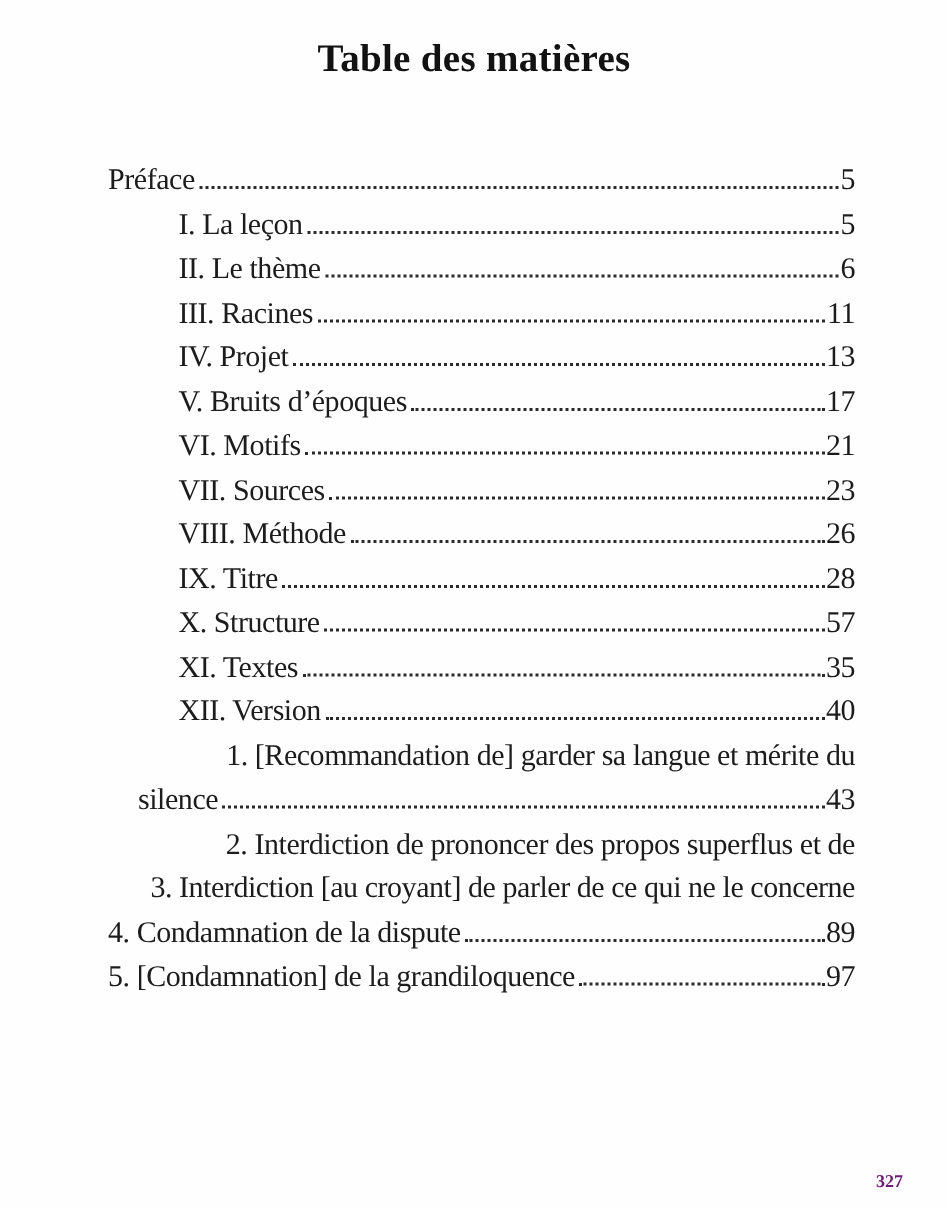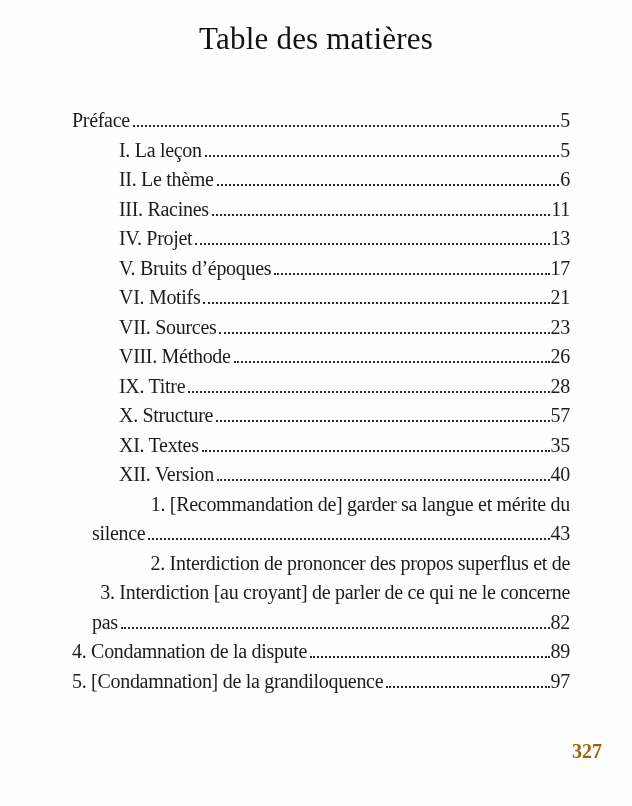--- a/index.html
+++ b/index.html
@@ -9,23 +9,23 @@
     height: 806px;
     background: #fefefe;
     color: #1c1c1c;
     font-family: "Liberation Serif", "DejaVu Serif", serif;
     overflow: hidden;
     box-sizing: border-box;
   }
   .page-title {
     margin: 0;
     padding-top: 20px;
-    font-size: 31px;
+    font-size: 26px;
     line-height: 37px;
-    font-weight: 400;
+    font-weight: 700;
     text-align: center;
     letter-spacing: 0.2px;
     color: #121212;
   }
   .toc {
     margin: 49px 62px 0 28px; 
     font-size: 20px;
     letter-spacing: -0.3px;
   }
   .toc-entry { }
@@ -46,25 +46,25 @@
   .entry-cont-row { padding-left: 20px; } 
   .dot-leader {
     flex: 1 1 auto;
     min-width: 12px;
     margin: 0 1px 0 3px;
     border-bottom: 2.4px dotted #2b2b2b;
   }
   .entry-page { white-space: nowrap; }
   .folio {
     position: absolute;
-    top: 740px;
+    top: 780px;
     right: 30px;
-    font-size: 20px;
+    font-size: 12px;
     font-weight: 700;
-    color: #a16207;
+    color: #701a75;
   }
 </style>
 </head>
 <body>
 
 <div class="page">
   <h1 class="page-title">Table des matières</h1>
   <div class="toc">
       <div class="toc-entry">
         <div class="entry-row">
@@ -163,25 +163,20 @@
           <span class="entry-cont">silence</span>
           <span class="dot-leader"></span>
           <span class="entry-page">43</span>
         </div>
       </div>
       <div class="toc-entry">
         <div class="entry-line1">2. Interdiction de prononcer des propos superflus et de</div>
       </div>
       <div class="toc-entry">
         <div class="entry-line1">3. Interdiction [au croyant] de parler de ce qui ne le concerne</div>
-        <div class="entry-row entry-cont-row">
-          <span class="entry-cont">pas</span>
-          <span class="dot-leader"></span>
-          <span class="entry-page">82</span>
-        </div>
       </div>
       <div class="toc-entry">
         <div class="entry-row">
           <span class="entry-label">4. Condamnation de la dispute</span>
           <span class="dot-leader"></span>
           <span class="entry-page">89</span>
         </div>
       </div>
       <div class="toc-entry">
         <div class="entry-row">

